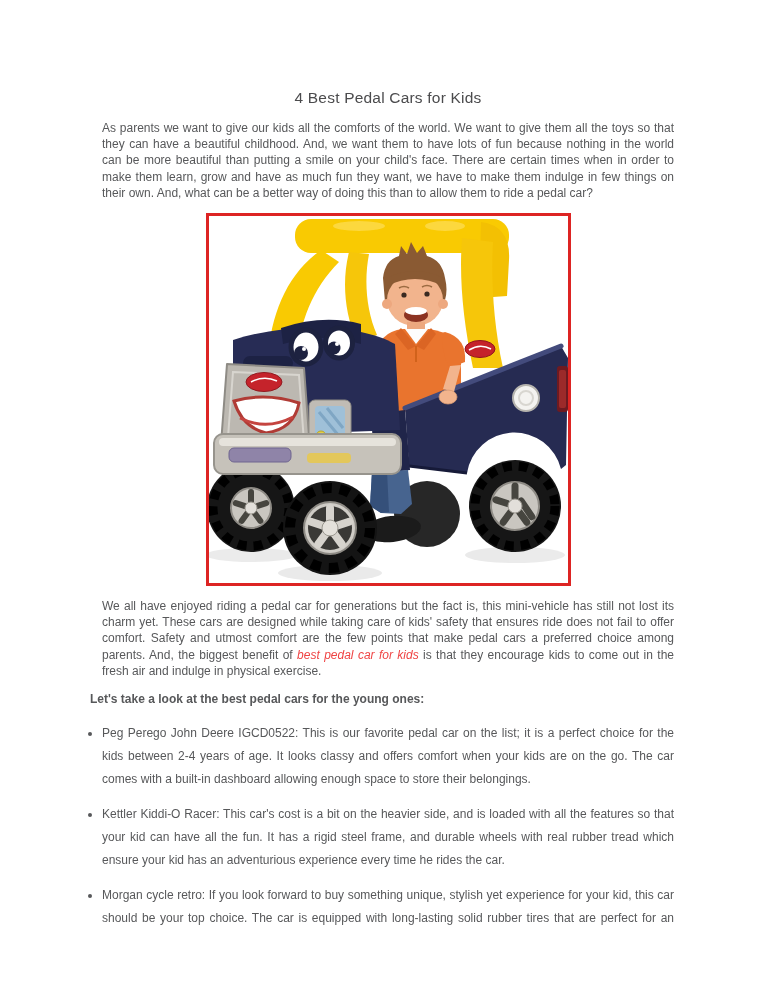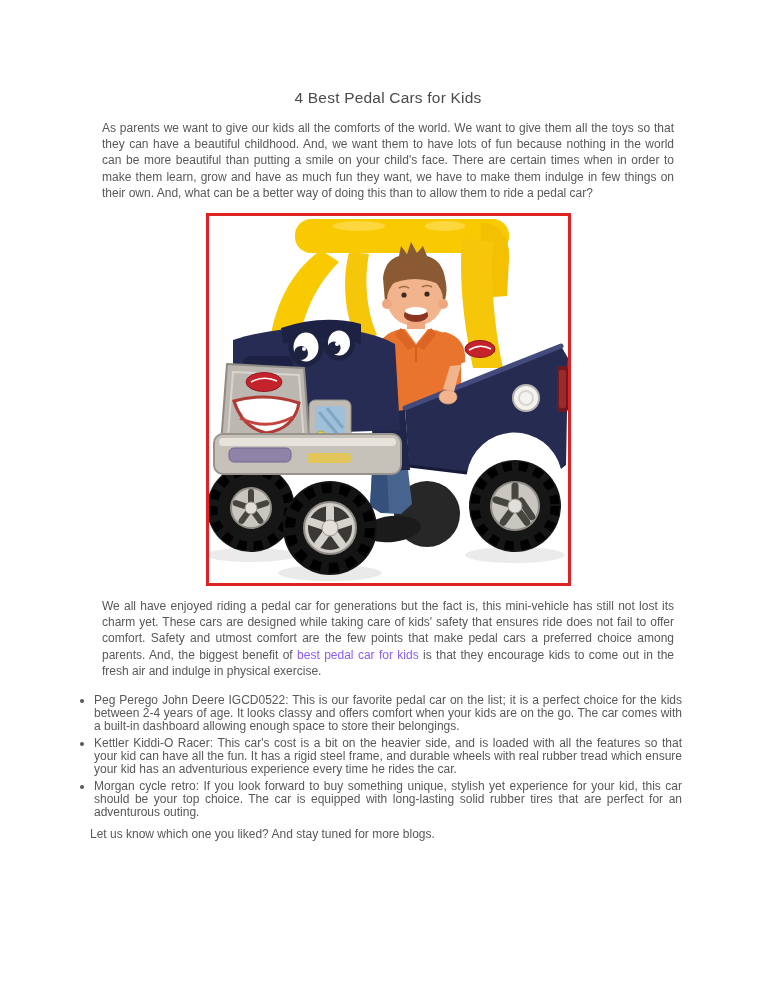--- a/index.html
+++ b/index.html
@@ -15,24 +15,24 @@
     font-size:15.5px;font-weight:400;color:#4b4b4d;
     text-align:center;margin:88px 0 0 0;line-height:20px;letter-spacing:.2px;
   }
   p.para{margin:12px;text-align:justify;line-height:16.2px;}
   .p1{margin-top:18px;}
   .p2{margin-top:42px;}
   figure.photo{
     margin:2px auto 0 auto;width:359px;height:367px;
     border:3px solid #dd2423;background:#fff;padding:0;display:block;
   }
-  a.textlink{color:#8b5cf6;text-decoration:none;cursor:pointer;}
+  a.textlink{color:#ef4444;text-decoration:none;cursor:pointer;font-style:italic;}
   h2.sub{font-size:12px;font-weight:700;color:#57585a;margin:2px 0 0 0;line-height:16px;text-align:left;}
   ul.carlist{margin:15px 0 0 0;padding-left:0;list-style:disc outside;}
-  ul.carlist li{margin:4px;text-align:justify;line-height:13px;}
+  ul.carlist li{margin:12px;text-align:justify;line-height:23px;}
   p.closing{margin:7px 0 0 0;text-align:left;line-height:16px;}
 </style>
 </head>
 <body>
 
 <div class="page">
   <div class="content">
 
     <h1 class="title">4 Best Pedal Cars for Kids</h1>
 
@@ -182,20 +182,21 @@
             <line x1="121" y1="312" x2="121" y2="292" transform="rotate(216 121 312)"></line>
             <line x1="121" y1="312" x2="121" y2="292" transform="rotate(288 121 312)"></line>
           </g>
           <circle cx="121" cy="312" r="8" fill="#e4e1db" stroke="#9a978f"></circle>
         </g>
       </svg>
     </figure>
 
     <p class="para p2"><span>We all have enjoyed riding a pedal car for generations but the fact is, this mini-vehicle has still not lost its charm yet. These cars are designed while taking care of kids' safety that ensures ride does not fail to offer comfort. Safety and utmost comfort are the few points that make pedal cars a preferred choice among parents. And, the biggest benefit of </span><a class="textlink">best pedal car for kids</a><span> is that they encourage kids to come out in the fresh air and indulge in physical exercise.</span></p>
 
+    <h2 class="sub">Let's take a look at the best pedal cars for the young ones:</h2>
 
     <ul class="carlist">
       <li>Peg Perego John Deere IGCD0522: This is our favorite pedal car on the list; it is a perfect choice for the kids between 2-4 years of age. It looks classy and offers comfort when your kids are on the go. The car comes with a built-in dashboard allowing enough space to store their belongings.</li>
       <li>Kettler Kiddi-O Racer: This car's cost is a bit on the heavier side, and is loaded with all the features so that your kid can have all the fun. It has a rigid steel frame, and durable wheels with real rubber tread which ensure your kid has an adventurious experience every time he rides the car.</li>
       <li>Morgan cycle retro: If you look forward to buy something unique, stylish yet experience for your kid, this car should be your top choice. The car is equipped with long-lasting solid rubber tires that are perfect for an adventurous outing.</li>
     </ul>
 
     <p class="para closing">Let us know which one you liked? And stay tuned for more blogs.</p>
 
   </div>

